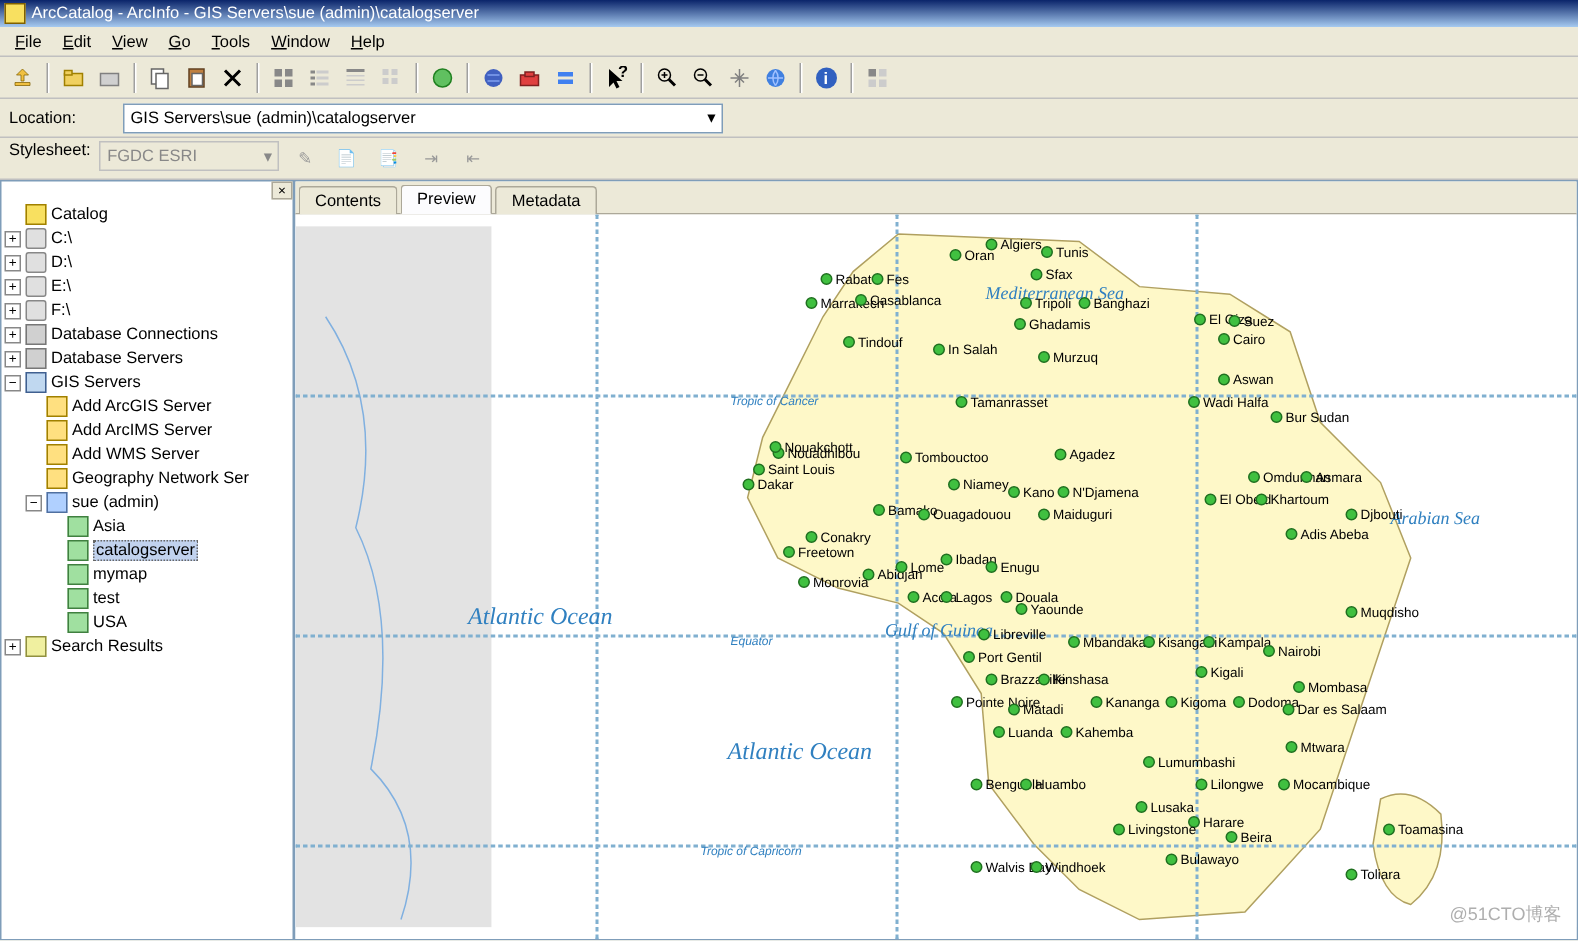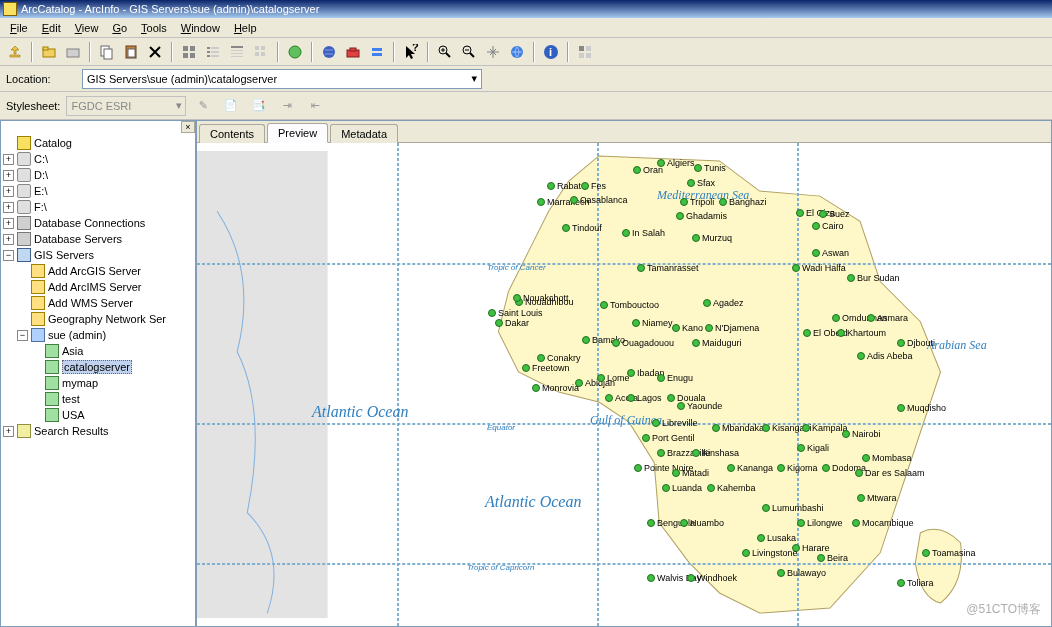--- a/index.html
+++ b/index.html
@@ -8,21 +8,21 @@
 .titlebar .app-icon { width: 14px; height: 14px; background: #f8e060; border: 1px solid #806000; }
 .menubar { background: #ece9d8; height: 20px; display: flex; align-items: center; padding: 0 4px; gap: 2px; border-bottom: 1px solid #c0c0c0; }
 .menu-item { padding: 2px 6px; cursor: default; }
 .underline { text-decoration: underline; }
 .toolbar { background: #ece9d8; height: 28px; display: flex; align-items: center; padding: 2px 4px; gap: 2px; border-bottom: 1px solid #c0c0c0; }
 .tb-btn { width: 22px; height: 22px; display: flex; align-items: center; justify-content: center; border: 1px solid transparent; cursor: default; }
 .tb-sep { width: 2px; height: 20px; border-left: 1px solid #a0a0a0; border-right: 1px solid #fff; margin: 0 3px; }
 .locbar { background: #ece9d8; height: 26px; display: flex; align-items: center; padding: 2px 6px; gap: 6px; border-bottom: 1px solid #c0c0c0; }
 .locbar label { width: 70px; }
 .loc-input { flex: 0 0 400px; height: 20px; background: #fff; border: 1px solid #7f9db9; padding: 2px 4px; display: flex; align-items: center; justify-content: space-between; }
-.stylebar { background: #ece9d8; height: 28px; display: flex; align-items: center; padding: 2px 6px; gap: 6px; border-bottom: 1px solid #c0c0c0; }
+.stylebar { background: #ece9d8; height: 28px; display: flex; padding: 2px 6px; gap: 6px; border-bottom: 1px solid #c0c0c0; }
 .style-input { width: 120px; height: 20px; border: 1px solid #c0c0c0; background: #ece9d8; color: #888; padding: 2px 4px; display: flex; align-items: center; justify-content: space-between; }
 .style-btn { width: 22px; height: 22px; display: flex; align-items: center; justify-content: center; color: #999; }
 .main { flex: 1; display: flex; overflow: hidden; }
 .tree-panel { width: 196px; background: #fff; border: 1px solid #7f9db9; display: flex; flex-direction: column; position: relative; }
 .tree-close { position: absolute; top: 0; right: 0; width: 14px; height: 12px; font-size: 9px; text-align: center; background: #ece9d8; border: 1px solid #aca899; cursor: default; }
 .tree-body { flex: 1; overflow: auto; padding: 2px; margin-top: 12px; }
 .tree-row { display: flex; align-items: center; height: 16px; white-space: nowrap; cursor: default; }
 .tree-row.selected .label { background: #c1d2ee; border: 1px dotted #666; padding: 0 1px; }
 .expander { width: 11px; height: 11px; border: 1px solid #888; margin-right: 3px; font-size: 9px; line-height: 9px; text-align: center; background: #fff; }
 .no-exp { width: 14px; }
@@ -385,21 +385,21 @@
           <div class="city" style="left: 495px; top: 90px;">Murzuq</div>
           <div class="city" style="left: 615px; top: 78px;">Cairo</div>
           <div class="city" style="left: 615px; top: 105px;">Aswan</div>
           <div class="city" style="left: 440px; top: 120px;">Tamanrasset</div>
           <div class="city" style="left: 595px; top: 120px;">Wadi Halfa</div>
           <div class="city" style="left: 318px; top: 134px; margin-top: 20px;">Nouadhibou</div>
           <div class="city" style="left: 650px; top: 130px;">Bur Sudan</div>
           <div class="city" style="left: 316px; top: 150px;">Nouakchott</div>
           <div class="city" style="left: 403px; top: 157px;">Tombouctoo</div>
           <div class="city" style="left: 460px; top: 155px; padding-left: 46px;">Agadez</div>
-          <div class="city" style="left: 291px; top: 165px;">Saint Louis</div>
+          <div class="city" style="left: 305px; top: 165px;">Saint Louis</div>
           <div class="city" style="left: 435px; top: 175px;">Niamey</div>
           <div class="city" style="left: 475px; top: 180px;">Kano</div>
           <div class="city" style="left: 508px; top: 180px;">N'Djamena</div>
           <div class="city" style="left: 606px; top: 185px;">El Obeid</div>
           <div class="city" style="left: 640px; top: 185px;">Khartoum</div>
           <div class="city" style="left: 635px; top: 170px;">Omdurman</div>
           <div class="city" style="left: 670px; top: 170px;">Asmara</div>
           <div class="city" style="left: 700px; top: 195px;">Djbouti</div>
           <div class="city" style="left: 298px; top: 175px;">Dakar</div>
           <div class="city" style="left: 385px; top: 192px;">Bamako</div>

